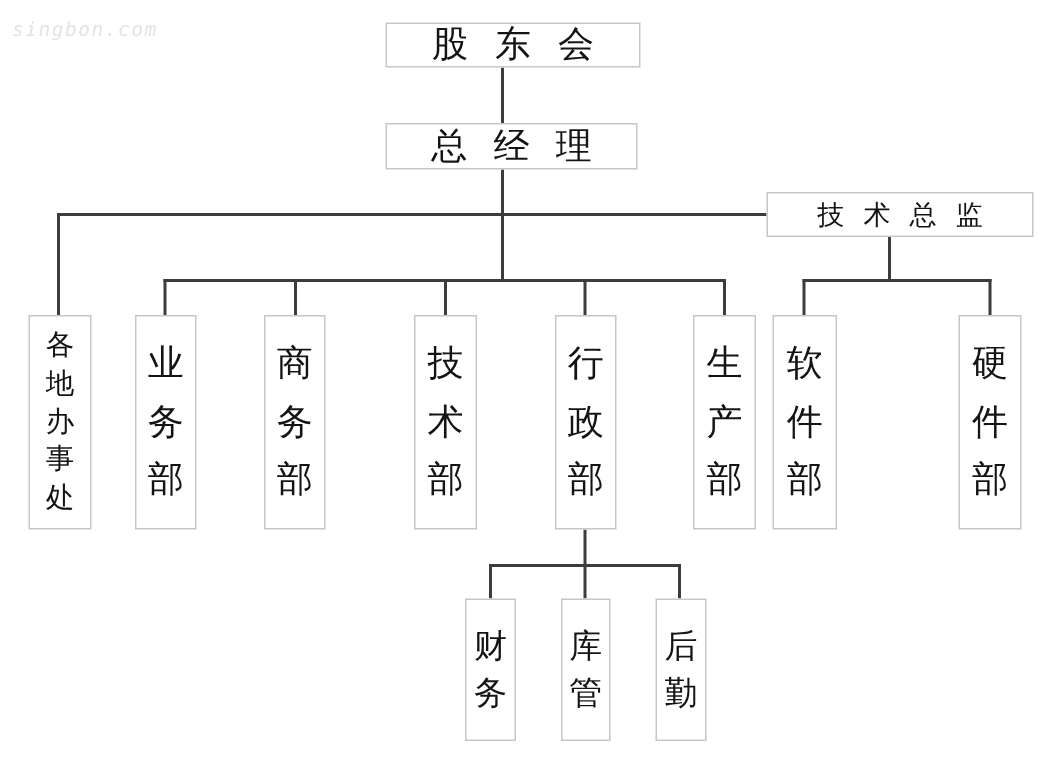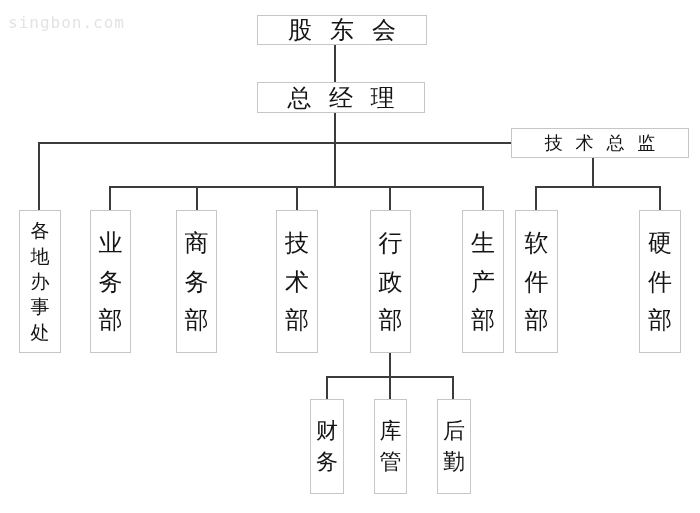--- a/index.html
+++ b/index.html
@@ -6,22 +6,23 @@
   #stage{
     position:relative;
     width:700px;height:513px;
     background:#ffffff;
     font-family:"Liberation Serif","DejaVu Serif",serif;
     overflow:hidden;
   }
   .watermark{
     position:absolute;left:8px;top:13px;
     font-family:"DejaVu Sans Mono","Liberation Mono",monospace;
-    font-size:16px;letter-spacing:1px;color:#e3e3e3;
+    font-size:13px;letter-spacing:1px;color:#e3e3e3;
     user-select:none;
+    font-style:italic;
   }
   .box{
     position:absolute;
     background:#ffffff;
     border:1px solid #c6c6c6;
     display:flex;
     align-items:center;
     justify-content:space-evenly;
     color:#141414;
     line-height:1;

